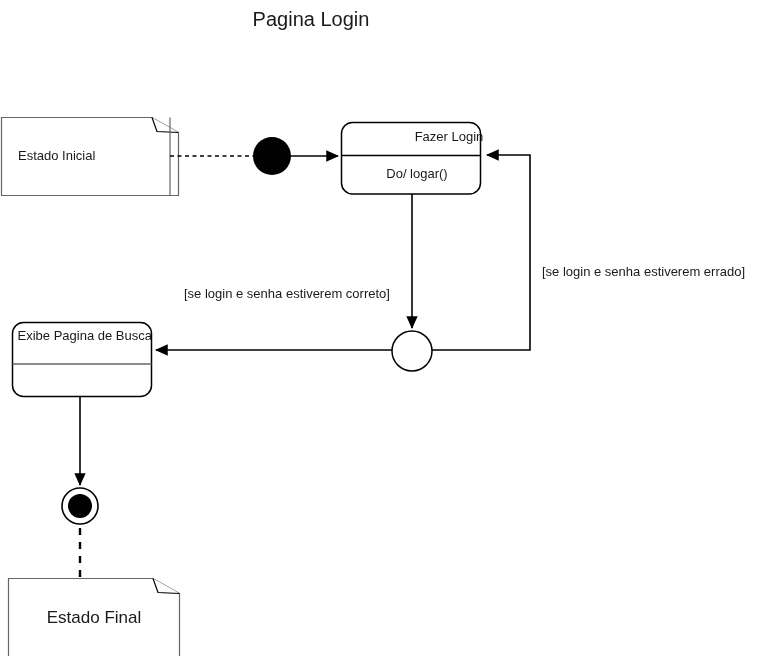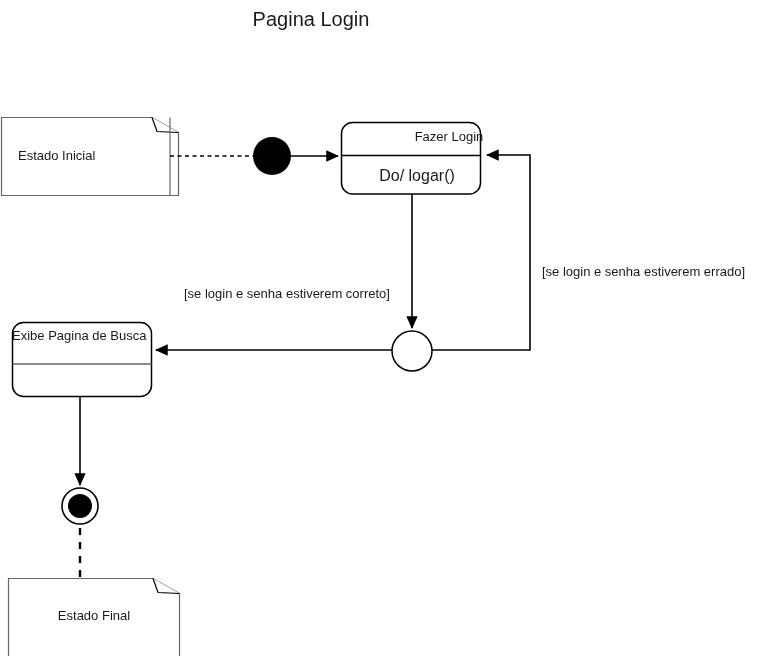--- a/index.html
+++ b/index.html
@@ -42,42 +42,42 @@
     width: 170px;
     text-align: left;
     font-size: 13px;
     margin-left: 17px;
   }
   #note-final-label {
     left: 8px;
     top: 608px;
     width: 172px;
     text-align: center;
-    font-size: 13px;
+    font-size: 17px;
   }
   #state-login-name {
     left: 341px;
     top: 129px;
     width: 140px;
     text-align: center;
     font-size: 13px;
     padding-left: 38px;
   }
   #state-login-action {
     left: 341px;
     top: 166px;
     width: 152px;
     text-align: center;
-    font-size: 16px;
+    font-size: 13px;
   }
   #state-busca-name {
     left: 12px;
     top: 328px;
     width: 140px;
-    text-align: left;
+    text-align: right;
     font-size: 13px;
   }
   #guard-correct-label {
     left: 164px;
     top: 286px;
     font-size: 13px;
     padding-left: 20px;
   }
   #guard-wrong-label {
     left: 542px;

